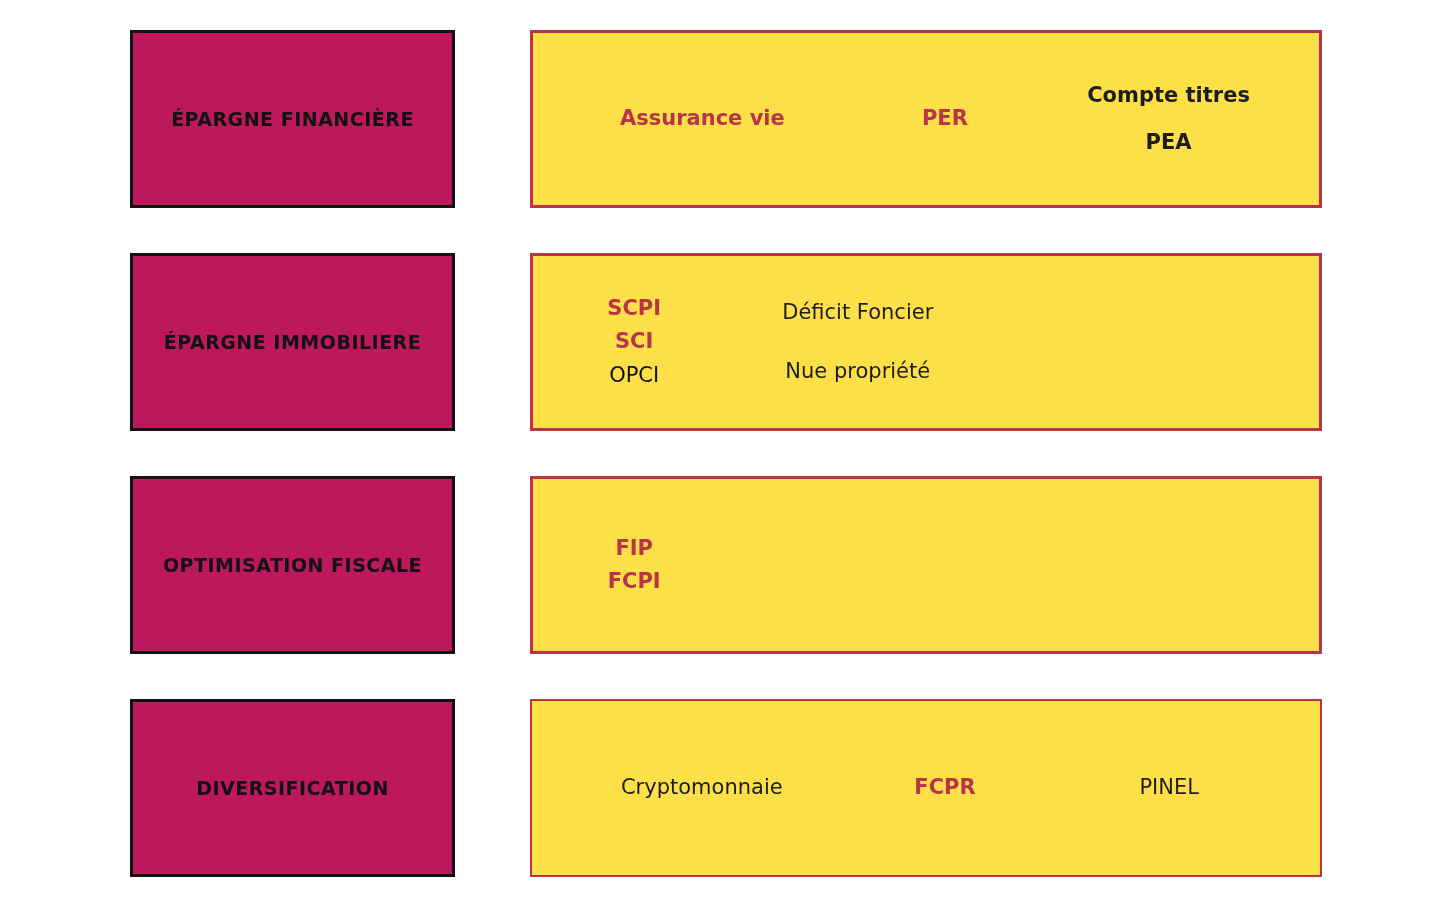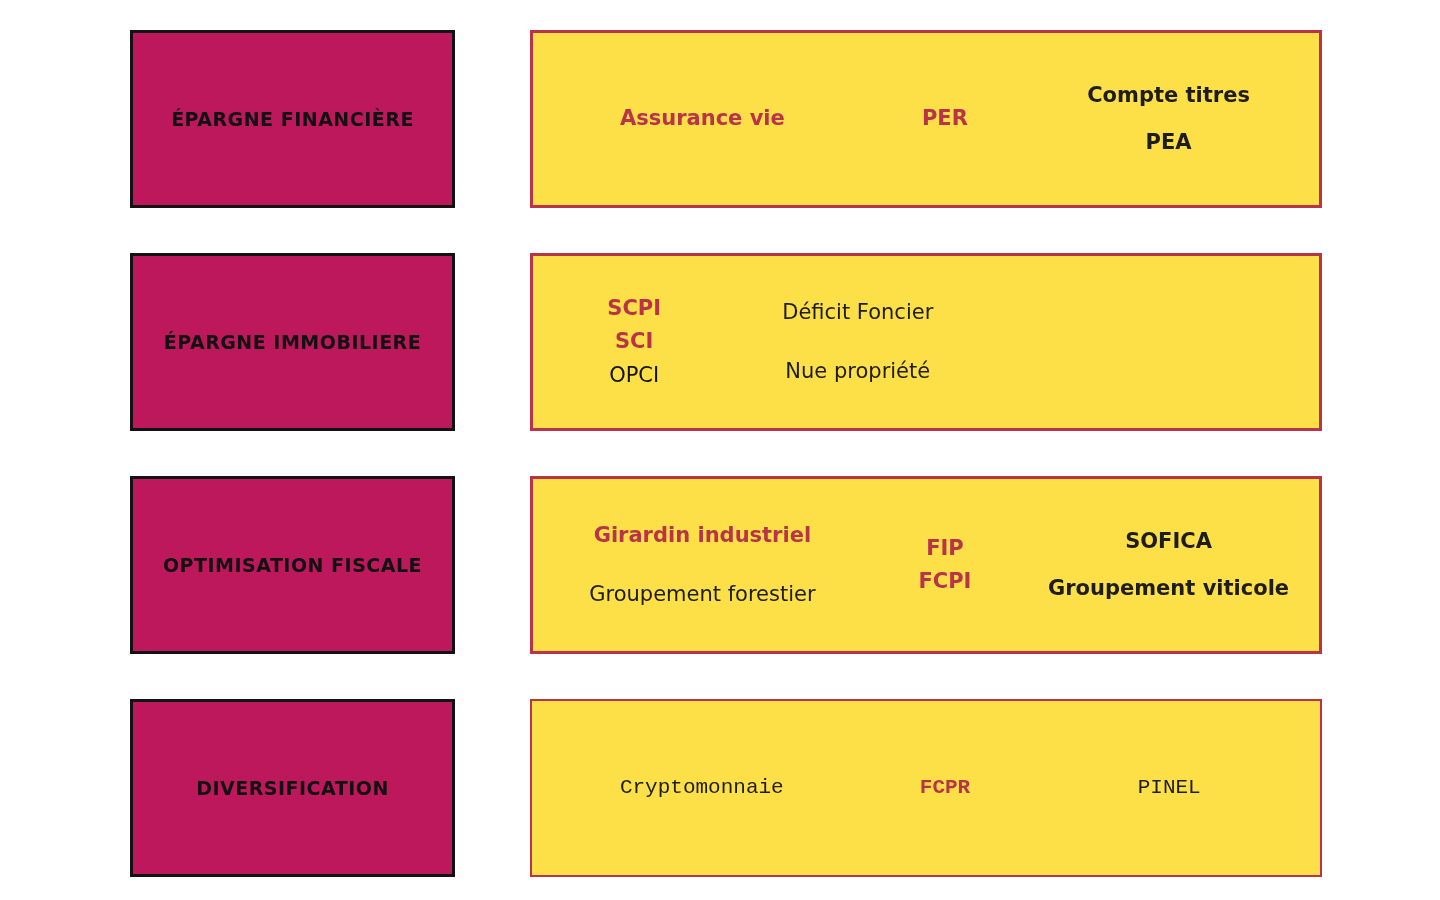--- a/index.html
+++ b/index.html
@@ -25,21 +25,21 @@
   .cat-label{
     font-size:19px;font-weight:700;letter-spacing:0.5px;
     color:var(--border-black);text-align:center;line-height:1.3;
   }
   .content-box{
     flex:1;margin-left:75px;box-sizing:border-box;
     border:3px solid var(--accent);
     display:flex;align-items:center;
     padding:0 14px;background:#fde047;
   }
-  .content-box.thin{border-width:2px;font-family:Liberation Mono, monospace;}
+  .content-box.thin{border-width:2px;}
   .col{display:flex;flex-direction:column;align-items:center;justify-content:center;gap:16px;}
   .col1{width:41%;}
   .col2{width:23%;}
   .col3{width:36%;}
   .gap-lg{gap:32px;}
   .gap-md{gap:20px;font-weight:bold;}
   .gap-sm{gap:6px;}
   .item{font-size:21px;line-height:1.3;color:var(--ink);white-space:nowrap;}
   .red{color:var(--accent);font-weight:700;}
   .bold{color:var(--border-black);font-weight:400;}
@@ -82,31 +82,23 @@
         <span class="item">Nue propriété</span>
       </div>
     </div>
   </section>
 
   <section class="row">
     <div class="cat-box">
       <span class="cat-label">OPTIMISATION FISCALE</span>
     </div>
     <div class="content-box">
-      <div class="col col1 gap-lg">
-        <span class="item red">Girardin industriel</span>
-        <span class="item">Groupement forestier</span>
-      </div>
       <div class="col col2 gap-sm">
         <span class="item red">FIP</span>
         <span class="item red">FCPI</span>
-      </div>
-      <div class="col col3 gap-md">
-        <span class="item">SOFICA</span>
-        <span class="item">Groupement viticole</span>
       </div>
     </div>
   </section>
 
   <section class="row">
     <div class="cat-box">
       <span class="cat-label">DIVERSIFICATION</span>
     </div>
     <div class="content-box thin">
       <div class="col col1">

